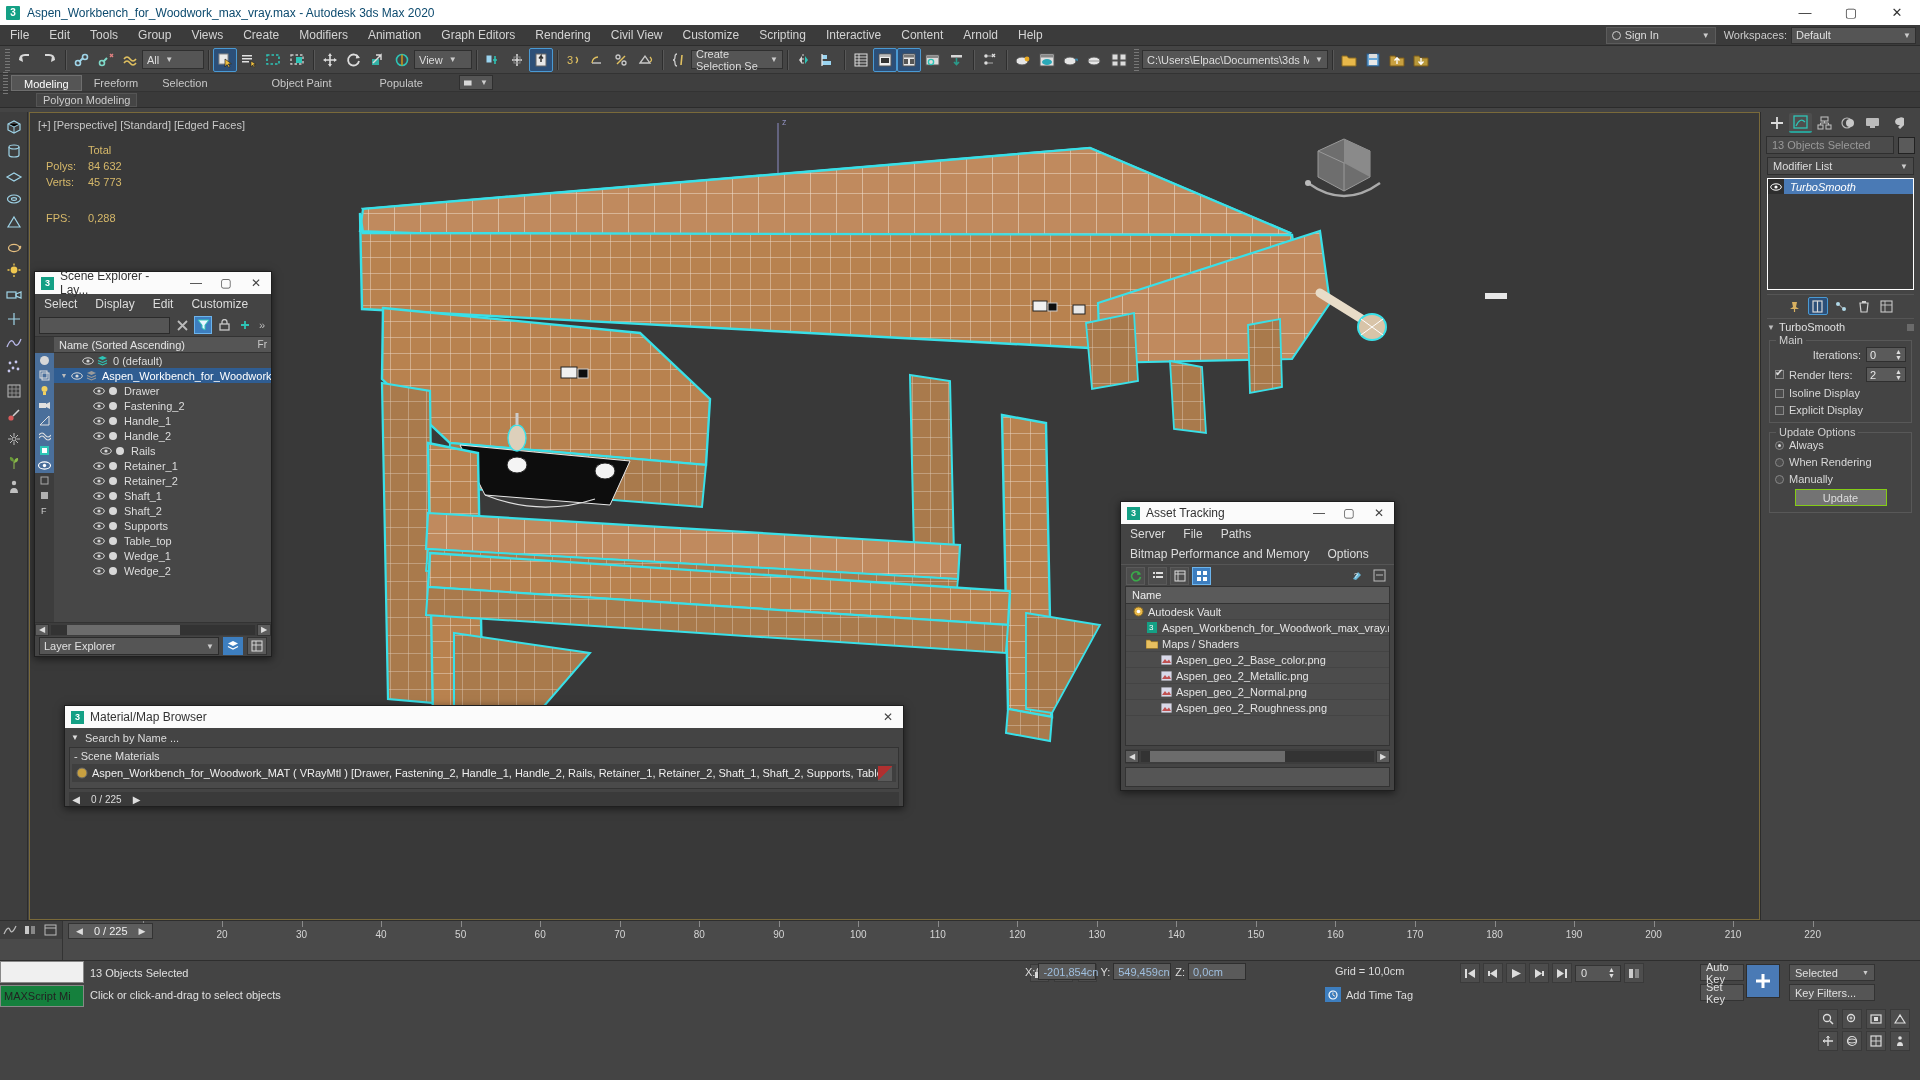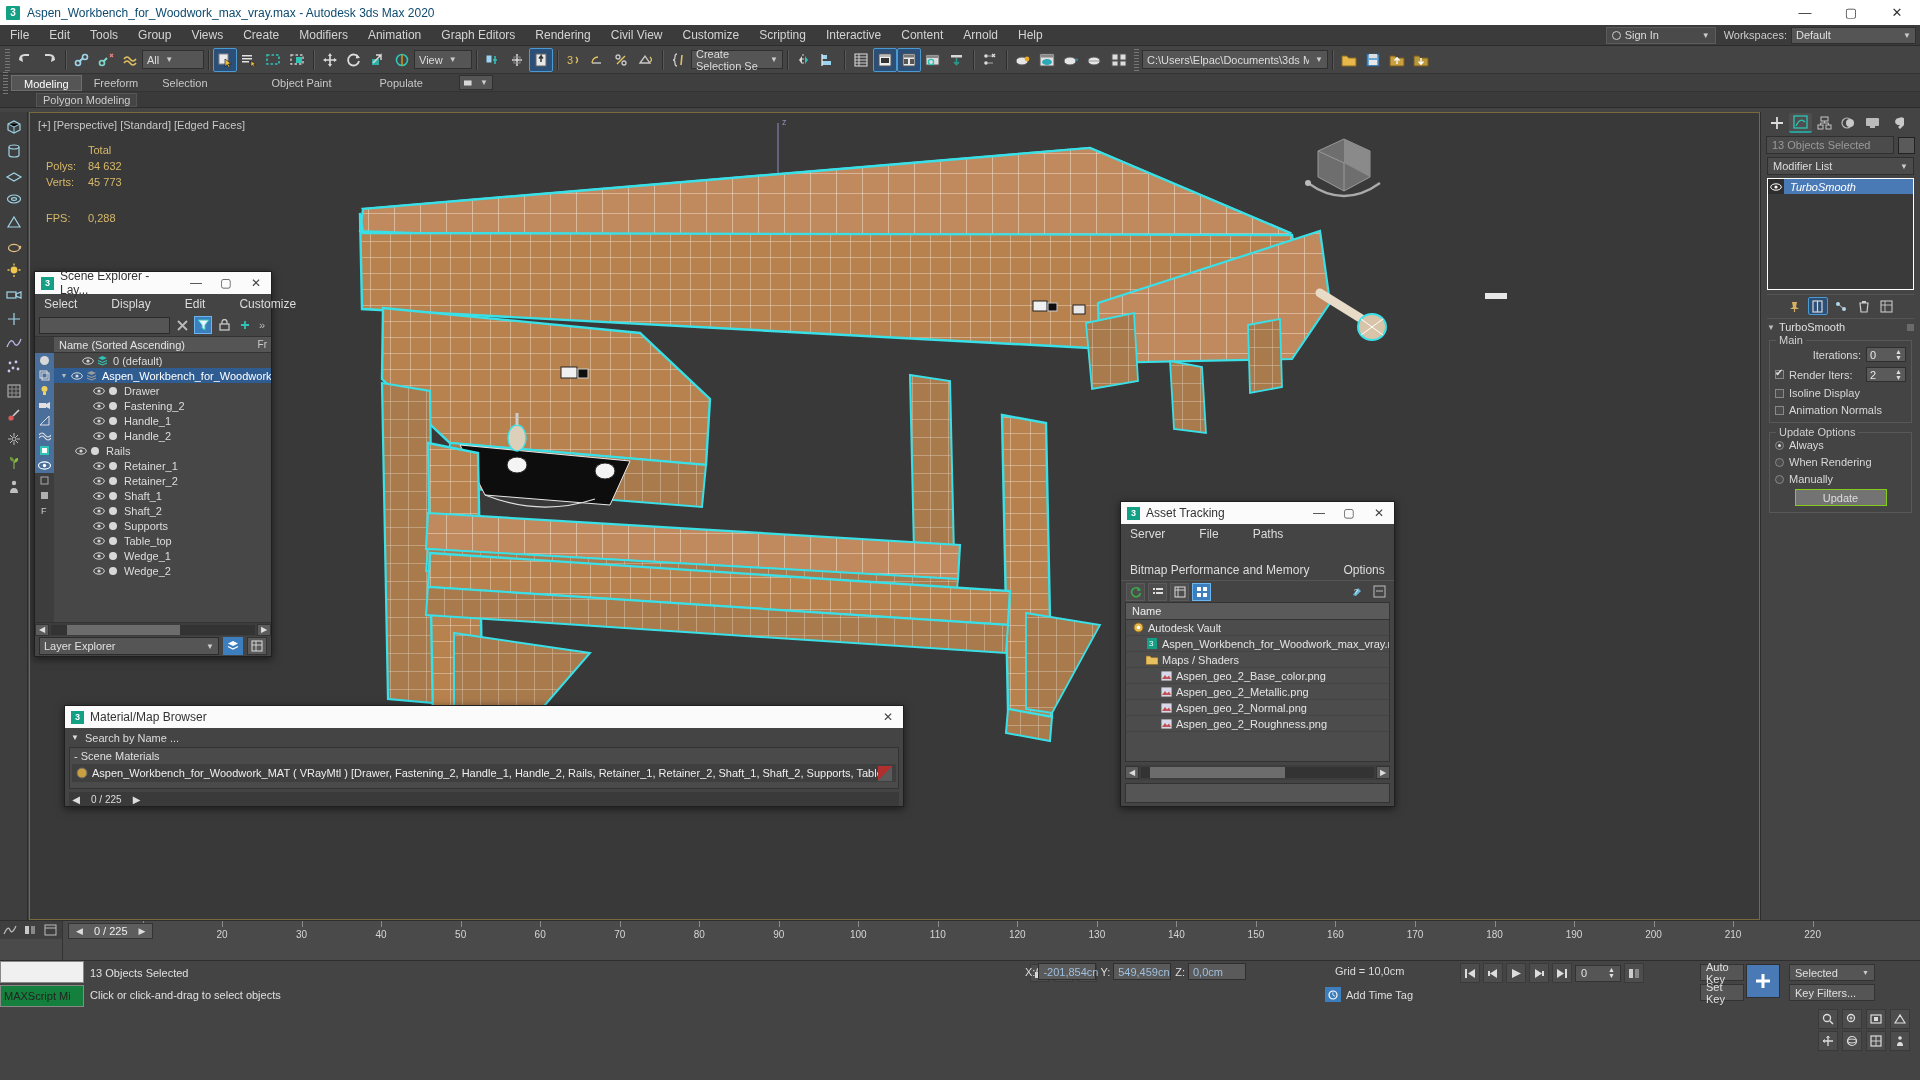--- a/index.html
+++ b/index.html
@@ -118,21 +118,21 @@
   
   .fwin{ position:absolute;background:#444;border:1px solid #1f1f1f;
     box-shadow:0 2px 8px rgba(0,0,0,.55);}
   .fw-title{ height:22px;background:#fbfbfb;display:flex;align-items:center;padding-left:6px;}
   .fw-title .ic{ width:13px;height:13px;background:#14a085;color:#fff;font-size:9px;font-weight:bold;
     display:flex;align-items:center;justify-content:center;margin-right:6px;}
   .fw-title .tx{ color:#333;font-size:12px;}
   .fw-btns{ margin-left:auto;display:flex;}
   .fw-btn{ width:30px;height:22px;display:flex;align-items:center;justify-content:center;
     color:#444;font-size:12px;}
-  .fw-menu{ height:20px;display:flex;align-items:center;background:#444;gap:16px;}
+  .fw-menu{ height:20px;display:flex;align-items:center;background:#444;}
   .fw-menu span{ padding:0 9px;font-size:12px;color:#ddd;height:20px;line-height:20px;}
 
   
   .se-search{ height:22px;display:flex;align-items:center;padding:2px 4px;gap:3px;}
   .se-input{ flex:1;height:17px;background:#555;border:1px solid #2b2b2b;}
   .se-ib{ width:18px;height:18px;display:flex;align-items:center;justify-content:center;}
   .se-ib.on{ background:#3d7ebf;border:1px solid #6cb4ec;}
   .se-body{ display:flex;height:286px;border-top:1px solid #333;}
   .se-gut{ width:19px;background:#3d3d3d;display:flex;flex-direction:column;padding-top:16px;}
   .se-gb{ width:19px;height:15px;display:flex;align-items:center;justify-content:center;}
@@ -999,21 +999,21 @@
                       <circle cx="6" cy="4" r="1.6" fill="#d8d8d8"></circle>
                     </svg>
                   </span>
                   <span class="se-ic">
                     <svg width="10" height="10" viewBox="0 0 10 10">
                       <circle cx="5" cy="5" r="4" fill="#d8d8d8"></circle>
                     </svg>
                   </span>
                   <span class="se-nm">Handle_2</span>
                 </div>
-                <div class="se-row" style="padding-left:8px;">
+                <div class="se-row" style="padding-left:33px;">
                   <span class="se-tri"></span>
                   <span class="se-eye">
                     <svg width="12" height="8" viewBox="0 0 12 8">
                       <ellipse cx="6" cy="4" rx="5.3" ry="3.2" fill="none" stroke="#d8d8d8" stroke-width="1"></ellipse>
                       <circle cx="6" cy="4" r="1.6" fill="#d8d8d8"></circle>
                     </svg>
                   </span>
                   <span class="se-ic">
                     <svg width="10" height="10" viewBox="0 0 10 10">
                       <circle cx="5" cy="5" r="4" fill="#d8d8d8"></circle>
@@ -1458,21 +1458,21 @@
               <span>2</span>
               <span class="ar">▲<br>▼</span>
             </div>
           </div>
           <div class="row">
             <div class="cb"></div>
             <span>Isoline Display</span>
           </div>
           <div class="row" style="margin-bottom:0;">
             <div class="cb"></div>
-            <span>Animation Normals</span>
+            <span>Explicit Display</span>
           </div>
         </div>
 
 
         <div class="grp" style="margin-top:9px;">
           <div class="grp-t">Update Options</div>
           <div class="row">
             <div class="rb on"></div>
             <span>Always</span>
           </div>

